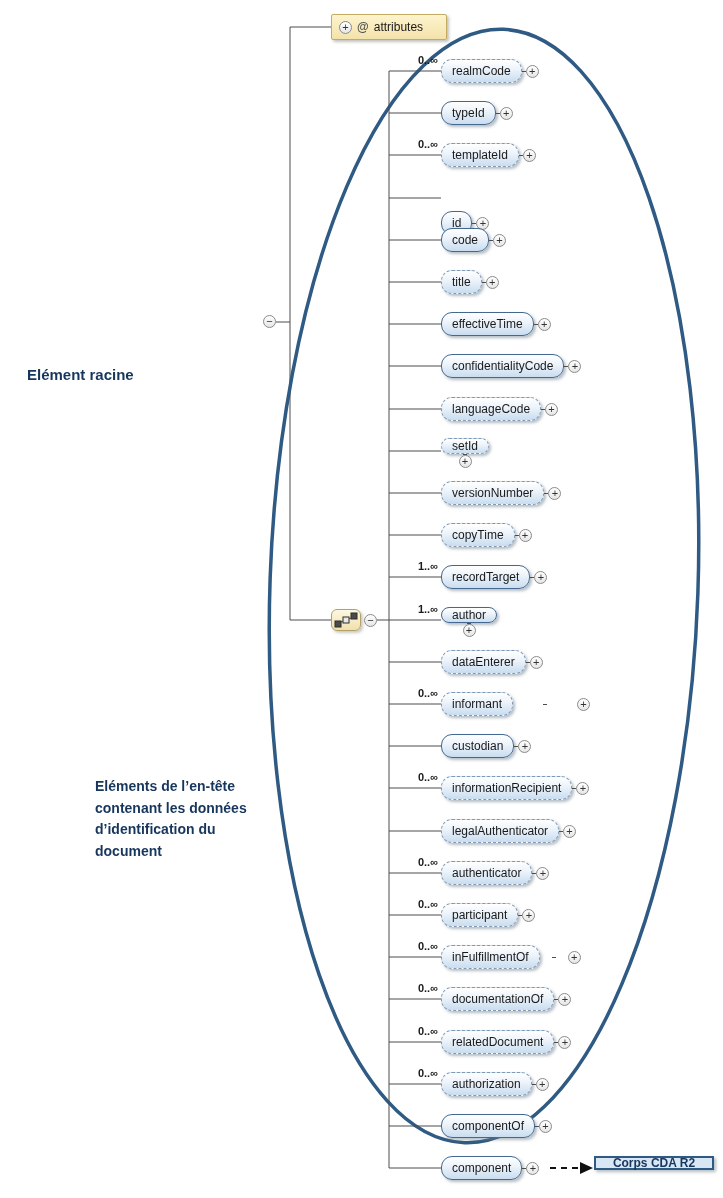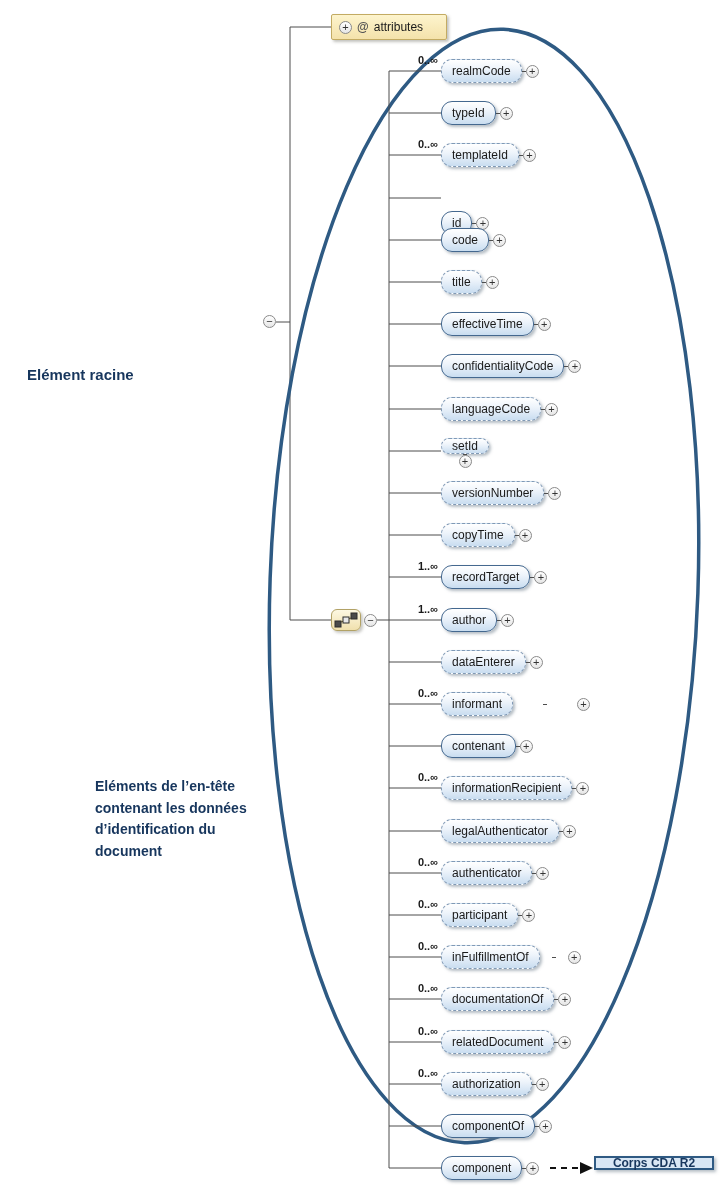--- a/index.html
+++ b/index.html
@@ -240,38 +240,38 @@
         <span class="stub"></span>
         <span class="pm">+</span>
       </div>
       <div class="card" style="left: 392px; top: 560px;">1..∞</div>
       <div class="row" style="left: 441px; top: 564px;">
         <span class="ebox required">recordTarget</span>
         <span class="stub"></span>
         <span class="pm">+</span>
       </div>
       <div class="card" style="left: 392px; top: 603px;">1..∞</div>
-      <div class="row" style="left: 441px; top: 607px;">
+      <div class="row" style="left: 441px; top: 607px; flex-direction: column;">
         <span class="ebox required">author</span>
         <span class="stub"></span>
         <span class="pm">+</span>
       </div>
       <div class="row" style="left: 441px; top: 649px;">
         <span class="ebox optional">dataEnterer</span>
         <span class="stub"></span>
         <span class="pm">+</span>
       </div>
       <div class="card" style="left: 392px; top: 687px;">0..∞</div>
       <div class="row" style="left: 441px; top: 691px; gap: 30px;">
         <span class="ebox optional">informant</span>
         <span class="stub"></span>
         <span class="pm">+</span>
       </div>
       <div class="row" style="left: 441px; top: 733px;">
-        <span class="ebox required">contenant</span>
+        <span class="ebox required">custodian</span>
         <span class="stub"></span>
         <span class="pm">+</span>
       </div>
       <div class="card" style="left: 392px; top: 771px;">0..∞</div>
       <div class="row" style="left: 441px; top: 775px;">
         <span class="ebox optional">informationRecipient</span>
         <span class="stub"></span>
         <span class="pm">+</span>
       </div>
       <div class="row" style="left: 441px; top: 818px;">

